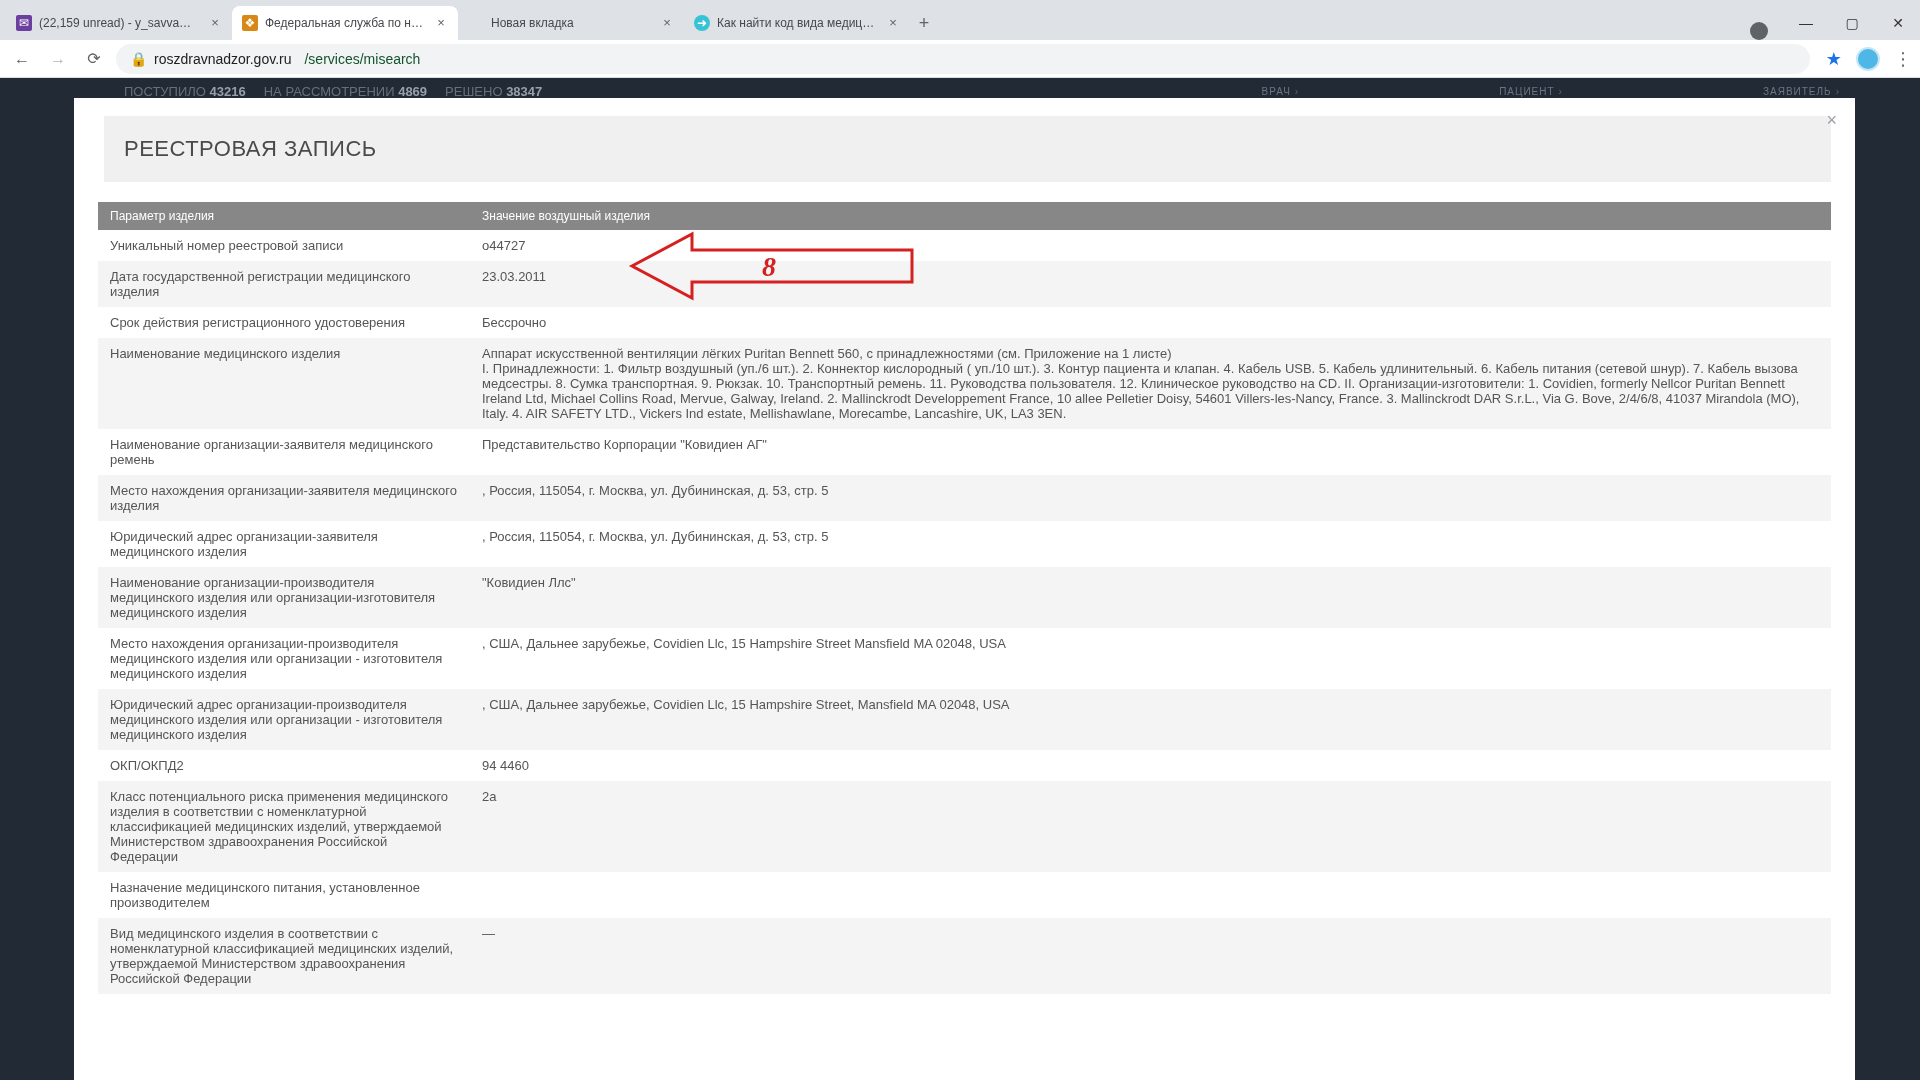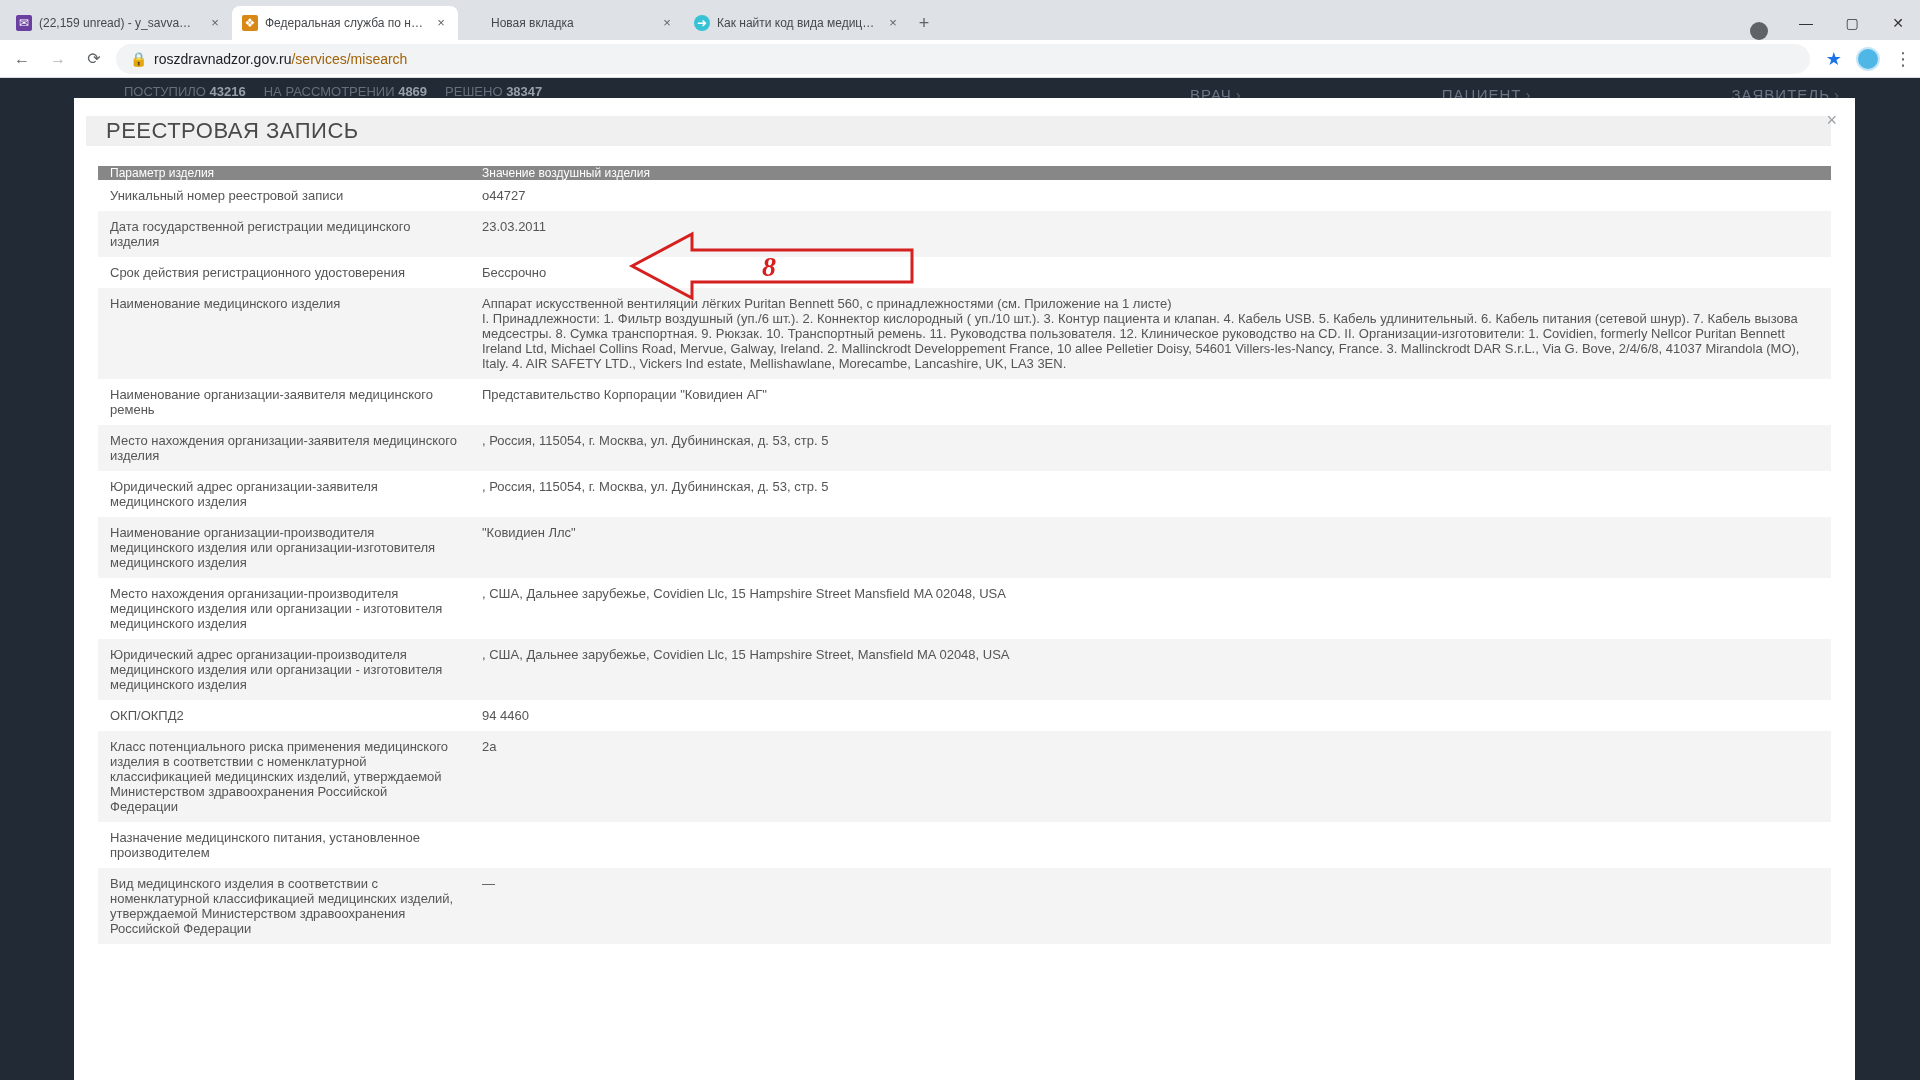--- a/index.html
+++ b/index.html
@@ -18,43 +18,43 @@
   .wincontrols .wc { width: 28px; text-align: center; color: #333; font-size: 14px; }
   .profile-dot { width: 18px; height: 18px; border-radius: 50%; background: #5f6368; margin-right: 24px; }
 
   
   .addrbar { height: 38px; background: #fff; border-bottom: 1px solid #dadce0; display: flex; align-items: center; padding: 0 8px; gap: 8px; }
   .navbtn { width: 28px; height: 28px; display: flex; align-items: center; justify-content: center; color: #5f6368; border-radius: 50%; font-size: 16px; }
   .navbtn.disabled { color: #b4b7ba; }
   .omnibox { flex: 1; height: 30px; background: #f1f3f4; border-radius: 15px; display: flex; align-items: center; padding: 0 14px; color: #202124; font-size: 14px; gap: 10px; }
   .lock { width: 14px; text-align: center; color: #5f6368; }
   .omnibox .host { color: #202124; }
-  .omnibox .path { color: #a16207; }
+  .omnibox .path { color: #14532d; margin-left: 13px; }
   .addr-icons { display: flex; align-items: center; gap: 14px; margin-left: 8px; }
   .star { color: #1a73e8; font-size: 18px; }
   .avatar { width: 24px; height: 24px; border-radius: 50%; background: #4fb7e6; border: 2px solid #c6e6f7; }
   .menu3 { color: #5f6368; font-size: 18px; }
 
   
   .page-bg { background: #222a35; height: calc(1080px - 78px); position: relative; }
   .bg-stats { position: absolute; top: 6px; left: 124px; right: 60px; color: #66707b; font-size: 13px; display: flex; align-items: center; }
   .bg-stats .group { margin-right: 18px; }
   .bg-stats b { color: #96a0aa; font-weight: 700; }
-  .bg-roles { position: absolute; top: 8px; right: 80px; display: flex; gap: 200px; color: #6b7682; font-size: 15px; letter-spacing: 1px; }
+  .bg-roles { position: absolute; top: 8px; right: 80px; display: flex; gap: 200px; color: #6b7682; font-size: 10px; letter-spacing: 1px; }
   .bg-roles span { text-transform: uppercase; }
   .bg-roles .arrow { color: #5a636d; margin-left: 4px; }
 
   
   .modal { position: absolute; left: 74px; right: 65px; top: 20px; bottom: 0; background: #fff; }
   .modal-close { position: absolute; top: 12px; right: 18px; color: #9aa0a6; font-size: 18px; }
-  .modal-header { margin: 18px 24px 20px 12px; background: #f0f0f0; padding: 2px 20px; }
+  .modal-header { margin: 18px 24px 20px 30px; background: #f0f0f0; padding: 20px 20px; }
   .modal-header h1 { color: #4a4a4a; font-size: 22px; font-weight: 400; letter-spacing: 0.5px; }
 
   table.params { width: calc(100% - 48px); margin: 0 24px; border-collapse: collapse; font-size: 13px; }
-  table.params thead th { background: #878787; color: #fff; text-align: left; font-weight: 400; padding: 0 12px; font-size: 12px; }
+  table.params thead th { background: #878787; color: #fff; text-align: left; font-weight: 400; padding: 7px 12px; font-size: 12px; }
   table.params td { padding: 8px 12px; vertical-align: top; color: #555555; }
   table.params tbody tr:nth-child(even) td { background: #f4f4f4; }
   table.params td.k { width: 372px; }
   a.dl { color: #555555; font-weight: 700; text-decoration: underline; }
 
   
   .anno { position: absolute; pointer-events: none; }
   .anno svg { overflow: visible; }
   .anno text { font: italic bold 28px Georgia, serif; fill: #d62020; }
 </style>

